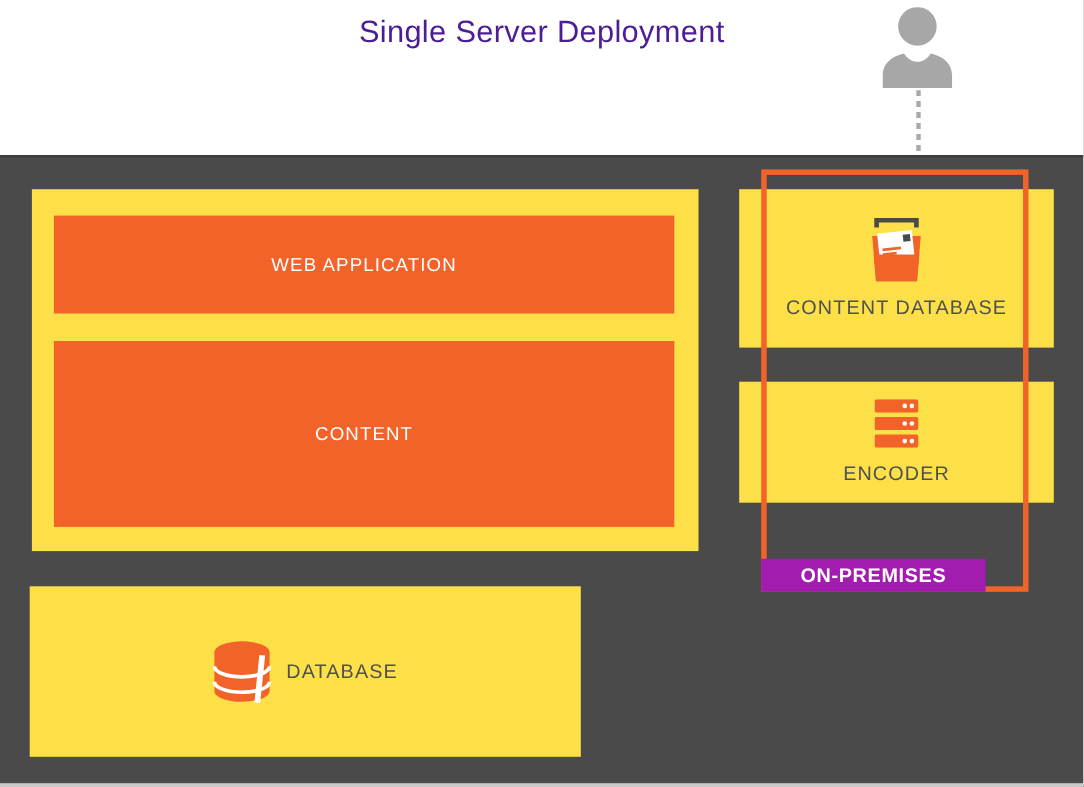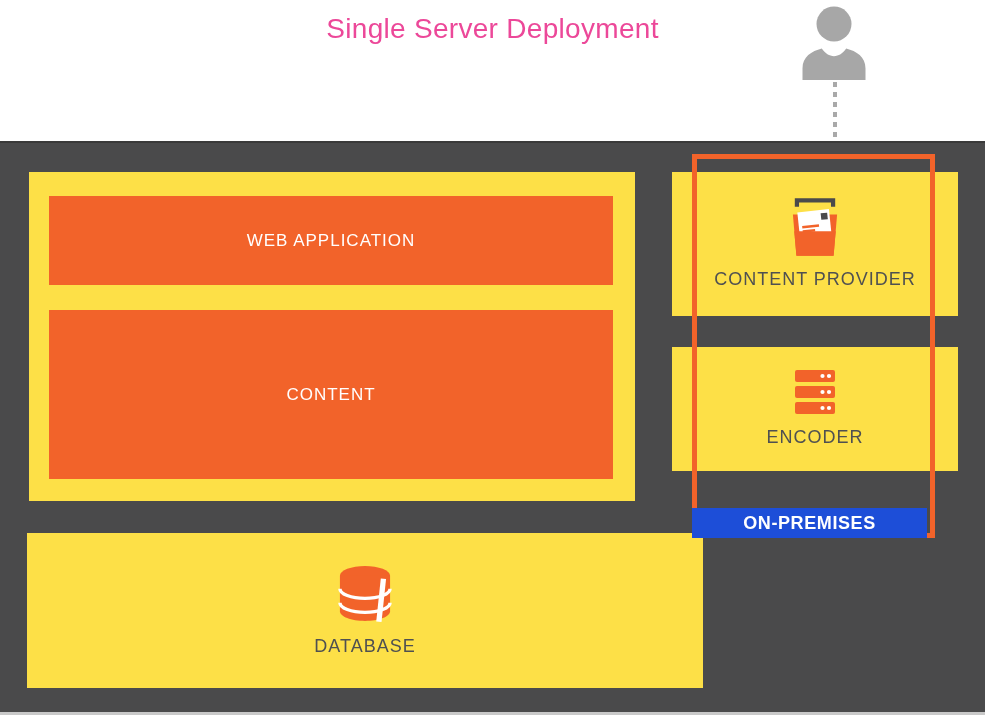--- a/index.html
+++ b/index.html
@@ -3,21 +3,21 @@
 <meta charset="utf-8">
 <style>
   * { margin:0; padding:0; box-sizing:border-box; }
   html,body { background:#ffffff; }
   body { font-family:"Liberation Sans", sans-serif; }
 
   .canvas { position:relative; width:985px; height:715px; background:#ffffff; overflow:hidden; }
 
   .title {
     position:absolute; top:13px; left:0; width:100%;
-    text-align:center; font-size:28px; color:#ec4899; letter-spacing:0.3px;
+    text-align:center; font-size:28px; color:#4c1d95; letter-spacing:0.3px;
   }
 
   .person-wrap { position:absolute; left:799px; top:6px; width:70px; height:74px; }
 
   .dotted-connector {
     position:absolute; left:833px; top:82px; width:4px; height:60px;
     background-image:repeating-linear-gradient(to bottom, #a9a9a9 0 5px, transparent 5px 10px);
   }
 
   .dark-panel {
@@ -33,41 +33,41 @@
 
   .orange-bar {
     position:absolute; left:20px; width:564px; background:#f2632a;
     display:flex; align-items:center; justify-content:center;
     color:#ffffff; font-size:17px; letter-spacing:1px;
   }
   .bar-webapp   { top:24px;  height:89px;  }
   .bar-services { top:138px; height:169px; }
 
   .db-box {
-    left:27px; top:533px; width:676px; height:155px;
-    display:flex; flex-direction:column; align-items:center; justify-content:center; gap:13px;
+    left:27px; top:533px; width:501px; height:155px;
+    display:flex; flex-direction:row; align-items:center; justify-content:center; gap:13px;
   }
 
   .cp-box, .enc-box {
     display:flex; flex-direction:column; align-items:center; justify-content:center;
     gap:13px; z-index:1;
   }
   .cp-box  { left:672px; top:172px; width:286px; height:144px; }
-  .enc-box { left:672px; top:347px; width:286px; height:124px; }
+  .enc-box { left:672px; top:347px; width:286px; height:110px; }
 
   .box-label { font-size:18px; color:#4f5051; letter-spacing:1px; white-space:nowrap; }
 
   .onprem-frame {
     position:absolute; left:692px; top:154px; width:243px; height:384px;
     border:5px solid #f2632a; z-index:2; pointer-events:none;
   }
 
   .onprem-bar {
-    position:absolute; left:692px; top:508px; width:235px; height:30px;
-    background:#1d4ed8; color:#ffffff; z-index:3;
+    position:absolute; left:692px; top:508px; width:204px; height:30px;
+    background:#a21caf; color:#ffffff; z-index:3;
     display:flex; align-items:center; justify-content:center;
     font-size:18px; font-weight:700; letter-spacing:0.6px;
   }
 </style>
 </head>
 <body>
 
 <div class="canvas">
 
   <div class="title">Single Server Deployment</div>
@@ -110,21 +110,21 @@
       <path d="M5 0 H47 V9 H42.6 V4.4 H9.4 V9 H5 Z" fill="#4a4a4b"></path>
       <path d="M3 17 H49 L45.3 60 H6.7 Z" fill="#f2632a"></path>
       <g transform="rotate(-6 26 27)">
         <rect x="9" y="13" width="33" height="25" fill="#ffffff"></rect>
         <rect x="33" y="16.5" width="6.8" height="6.8" fill="#4a4a4b"></rect>
         <rect x="12.5" y="27.5" width="17.5" height="2.6" fill="#f2632a"></rect>
         <rect x="12.5" y="32" width="13" height="2.6" fill="#f2632a"></rect>
       </g>
       <path d="M4.4 34.5 H47.6 L45.3 60 H6.7 Z" fill="#f2632a"></path>
     </svg>
-    <div class="box-label">CONTENT PROVIDER</div>
+    <div class="box-label">CONTENT DATABASE</div>
   </div>
 
   <div class="whitebox enc-box">
     <svg width="40" height="44" viewBox="0 0 40 44">
       <g fill="#f2632a">
         <rect x="0" y="0" width="40" height="12" rx="2"></rect>
         <rect x="0" y="16" width="40" height="12" rx="2"></rect>
         <rect x="0" y="32" width="40" height="12" rx="2"></rect>
       </g>
       <g fill="#ffffff">

